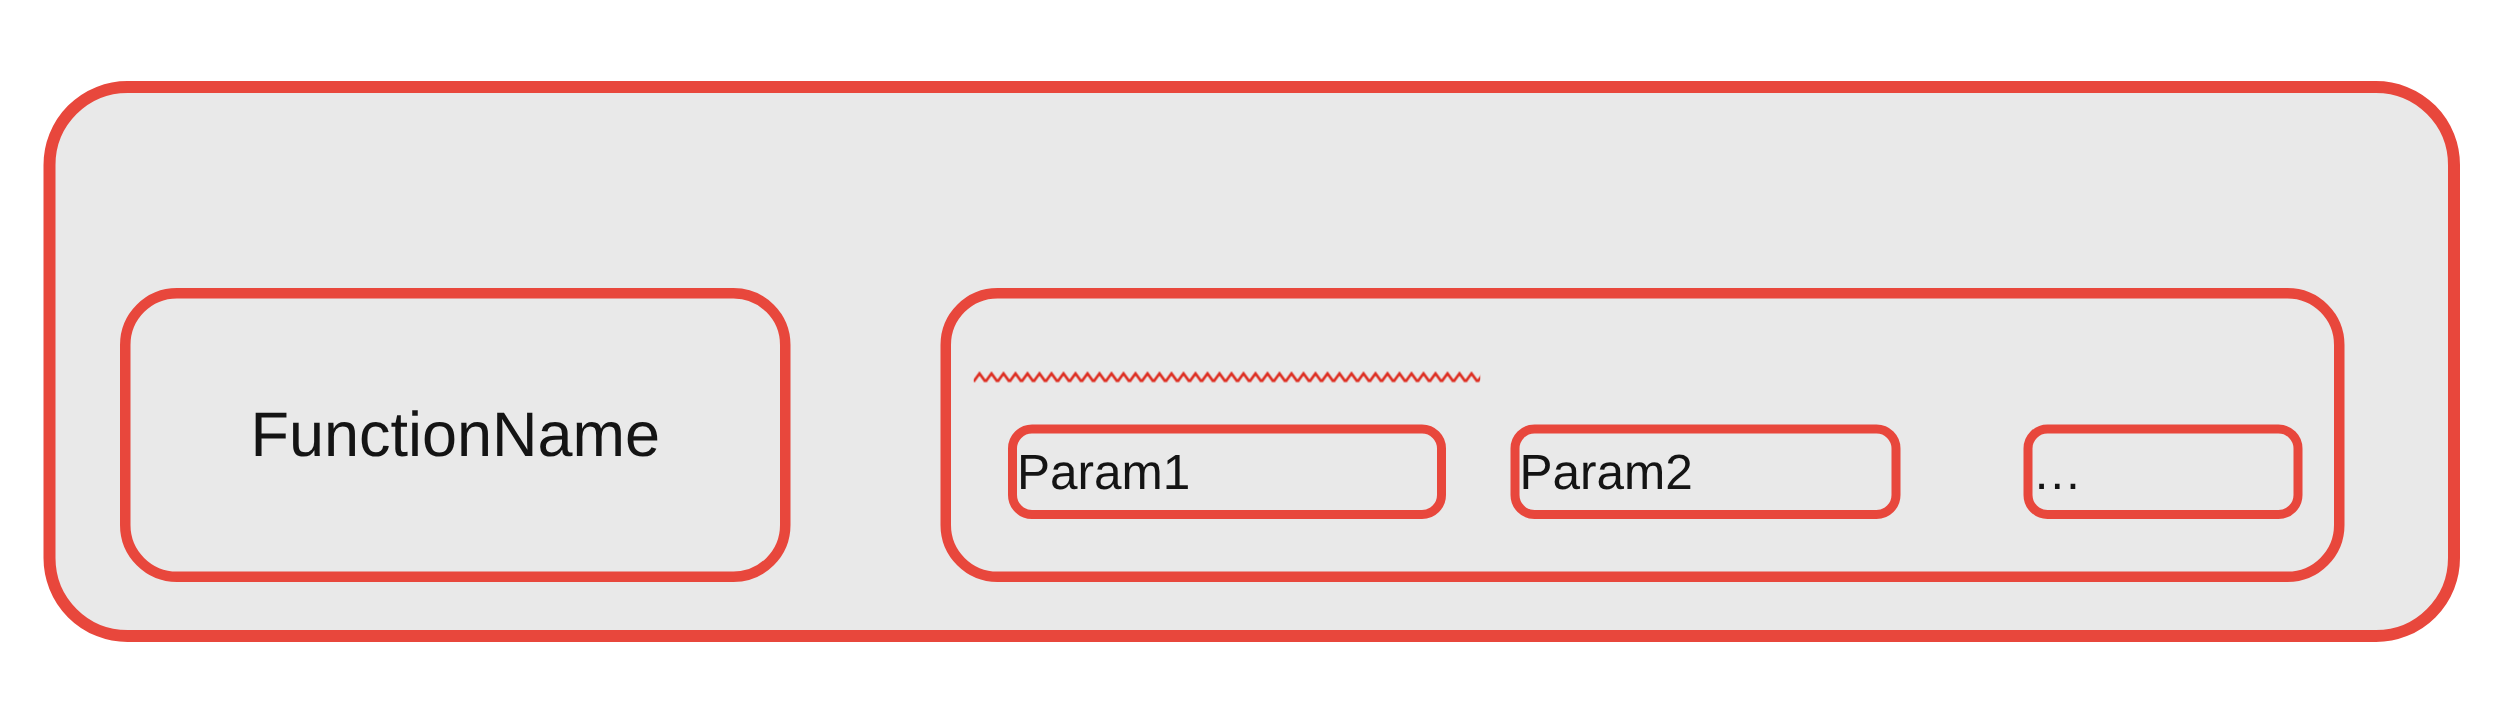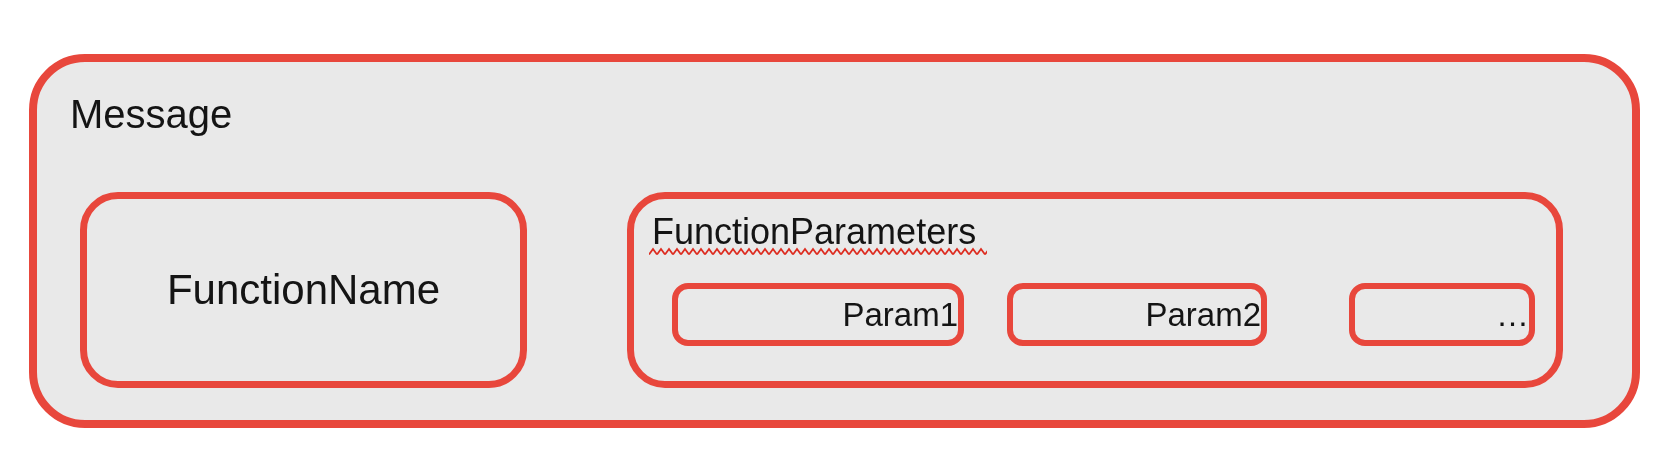--- a/index.html
+++ b/index.html
@@ -83,47 +83,45 @@
   .param-box {
     position: absolute;
     top: 84px;
     height: 63px;
     box-sizing: border-box;
     background: var(--fill, #E9E9E9);
     border: 6px solid var(--red, #E8473C);
     border-radius: 16px;
     display: flex;
     align-items: center;
-    justify-content: flex-end;
+    justify-content: flex-start;
   }
   .param-label {
     font-size: 33px;
     line-height: 1;
     white-space: nowrap;
   }
   .param-1 { left: 38px;  width: 292px; }
   .param-2 { left: 373px; width: 260px; }
   .param-3 { left: 715px; width: 186px; }
 </style>
 </head>
 <body>
 
 <div class="canvas" style="color: rgb(20, 20, 20);">
 
   <div class="rbox message-box">
 
-    <div class="message-label">Message</div>
 
     <div class="rbox fn-box">
       <span class="fn-label">FunctionName</span>
     </div>
 
     <div class="rbox fp-box">
 
-      <div class="fp-label">FunctionParameters</div>
 
       <svg class="squiggle" width="338" height="10" xmlns="http://www.w3.org/2000/svg">
         <defs>
           <pattern id="zigzag" width="8" height="10" patternUnits="userSpaceOnUse">
             <path d="M0 7.5 L4 2 L8 7.5" fill="none" stroke="#DD2C20" stroke-width="1.8"></path>
           </pattern>
         </defs>
         <rect width="338" height="10" fill="url(#zigzag)"></rect>
       </svg>
 

